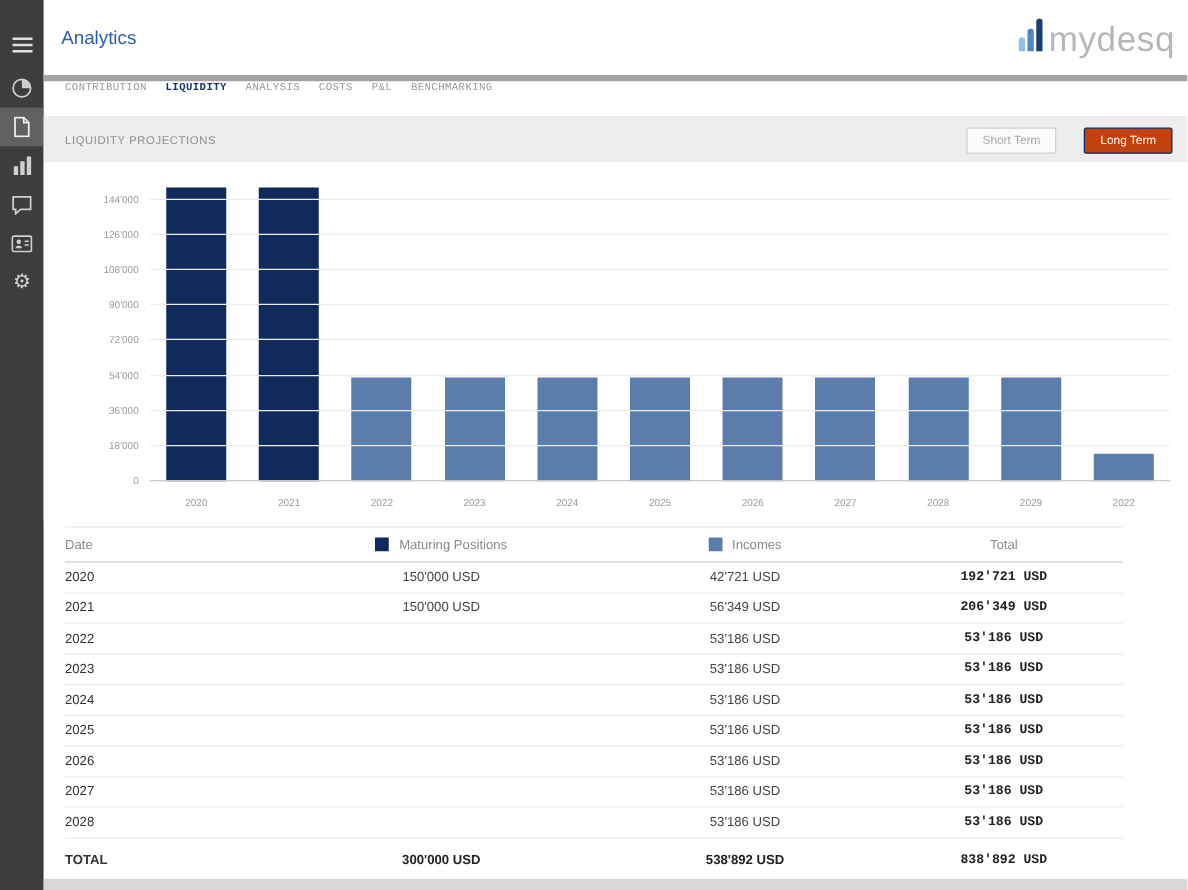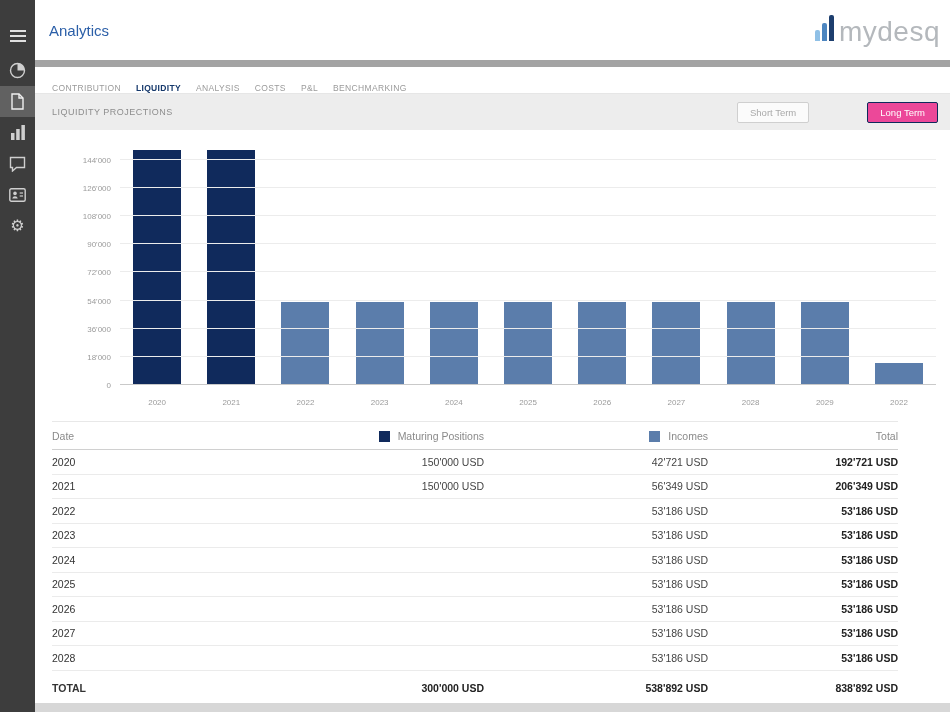--- a/index.html
+++ b/index.html
@@ -33,38 +33,38 @@
   .page-title { font-size: 15px; font-weight: 400; color: #2b5fa8; }
   .brand { margin-left: auto; display: flex; align-items: flex-end; gap: 5px; }
   .logo-bars { display: flex; align-items: flex-end; gap: 2px; padding-bottom: 5px; }
   .logo-bars i { display: block; width: 5px; border-radius: 2px 2px 0 0; }
   .lb1 { height: 11px; background: #8fc0e6; }
   .lb2 { height: 18px; background: #4d86c0; }
   .lb3 { height: 26px; background: #1d3e6e; }
   .brand-name { font-size: 28px; color: #b4b8bc; line-height: 1; letter-spacing: .5px; }
 
   .tabs {
-    height: 34px; display: flex; align-items: flex-end; gap: 15px;
-    padding: 0 17px; border-top: 7px solid #a3a3a3; border-bottom: 1px solid #e6e6e6;
+    height: 34px; display: flex; align-items: flex-start; gap: 15px;
+    padding: 0 17px; border-top: 5px solid #a3a3a3; border-bottom: 1px solid #e6e6e6; font-family: Liberation Mono, monospace;
   }
   .tab { font-size: 8.5px; letter-spacing: .35px; color: #9a9a9a; cursor: pointer; white-space: nowrap; }
   .tab.active { color: #15386b; font-weight: bold; }
 
   .section-bar {
     height: 36px; background: #ededed;
     display: flex; align-items: center; padding: 0 12px 0 17px;
   }
   .section-title { font-size: 9px; letter-spacing: .5px; color: #8d8d8d; }
   .toggles { margin-left: auto; display: flex; gap: 22px; }
   .toggle {
     font-family: inherit; font-size: 9.5px; padding: 4px 12px;
     border-radius: 2px; border: 1px solid #cfcfcf; background: #fbfbfb; color: #a9a9a9;
     cursor: pointer;
   }
-  .toggle.active { background: #ec4899; border-color: #0e2a5c; color: #ffffff; margin-left: 36px; }
+  .toggle.active { background: #c2410c; border-color: #0e2a5c; color: #ffffff; }
 
   
   .chart-panel { height: 287px; position: relative; background: #fff; }
   .plot { position: absolute; left: 85px; right: 14px; top: 14px; bottom: 32px; }
   .gridline { position: absolute; left: 0; right: 0; height: 1px; background: #ececec; }
   .gridline.axis { background: #c9c9c9; }
   .ytick {
     position: absolute; right: calc(100% + 9px); transform: translateY(50%);
     font-size: 8px; color: #9b9b9b; white-space: nowrap;
   }
@@ -78,23 +78,23 @@
   .table-wrap { margin: 4px 12px 0 7px; padding: 0 40px 0 10px; }
   .thead, .trow {
     display: grid; grid-template-columns: 170px 262px 224px 190px;
     align-items: center;
   }
   .thead {
     height: 29px; font-size: 10.5px; color: #8a8a8a;
     border-top: 1px solid #e8e8e8; border-bottom: 1px solid #d0d0d0;
   }
   .trow { height: 24.5px; font-size: 10.5px; color: #444; border-bottom: 1px solid #ebebeb; }
-  .cell-r { text-align: right; }
+  .cell-r { text-align: center; }
   .c-date { color: #333; }
-  .c-total { font-weight: bold; color: #222; }
+  .c-total { font-weight: bold; color: #222; font-family: Liberation Mono, monospace; }
   .trow.total { height: 34px; border-bottom: none; font-weight: bold; color: #222; }
   .trow.total .c-date { font-weight: bold; }
   .legend-sq { display: inline-block; width: 11px; height: 11px; margin-right: 8px; vertical-align: -2px; }
   .legend-sq.navy { background: #102a5c; }
   .legend-sq.steel { background: #5b7dab; }
 
   .bottom-strip { position: absolute; left: 0; right: 0; bottom: 0; height: 9px; background: #d7d7d7; }
 
   svg { display: block; }
 </style>

